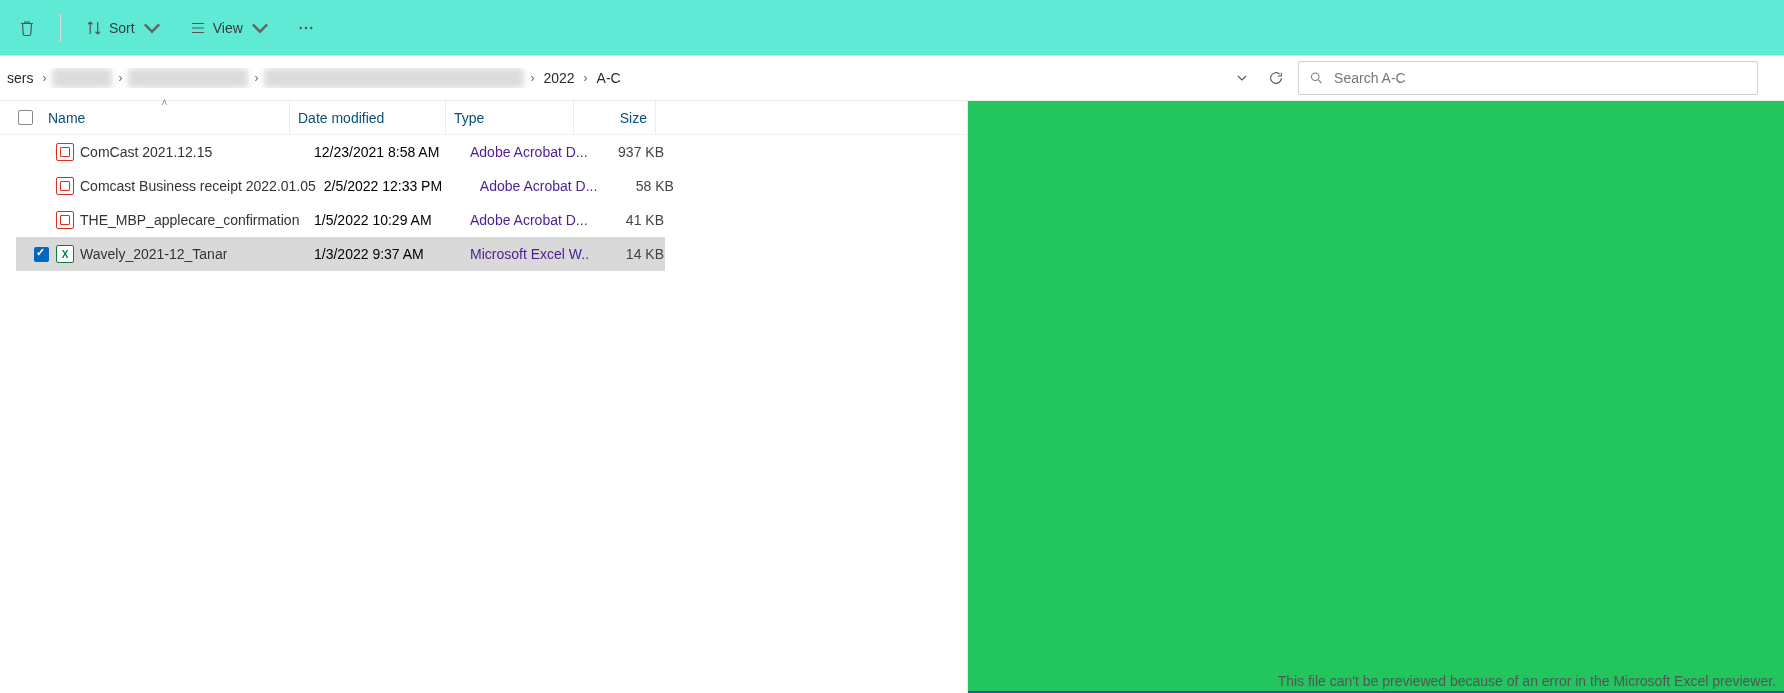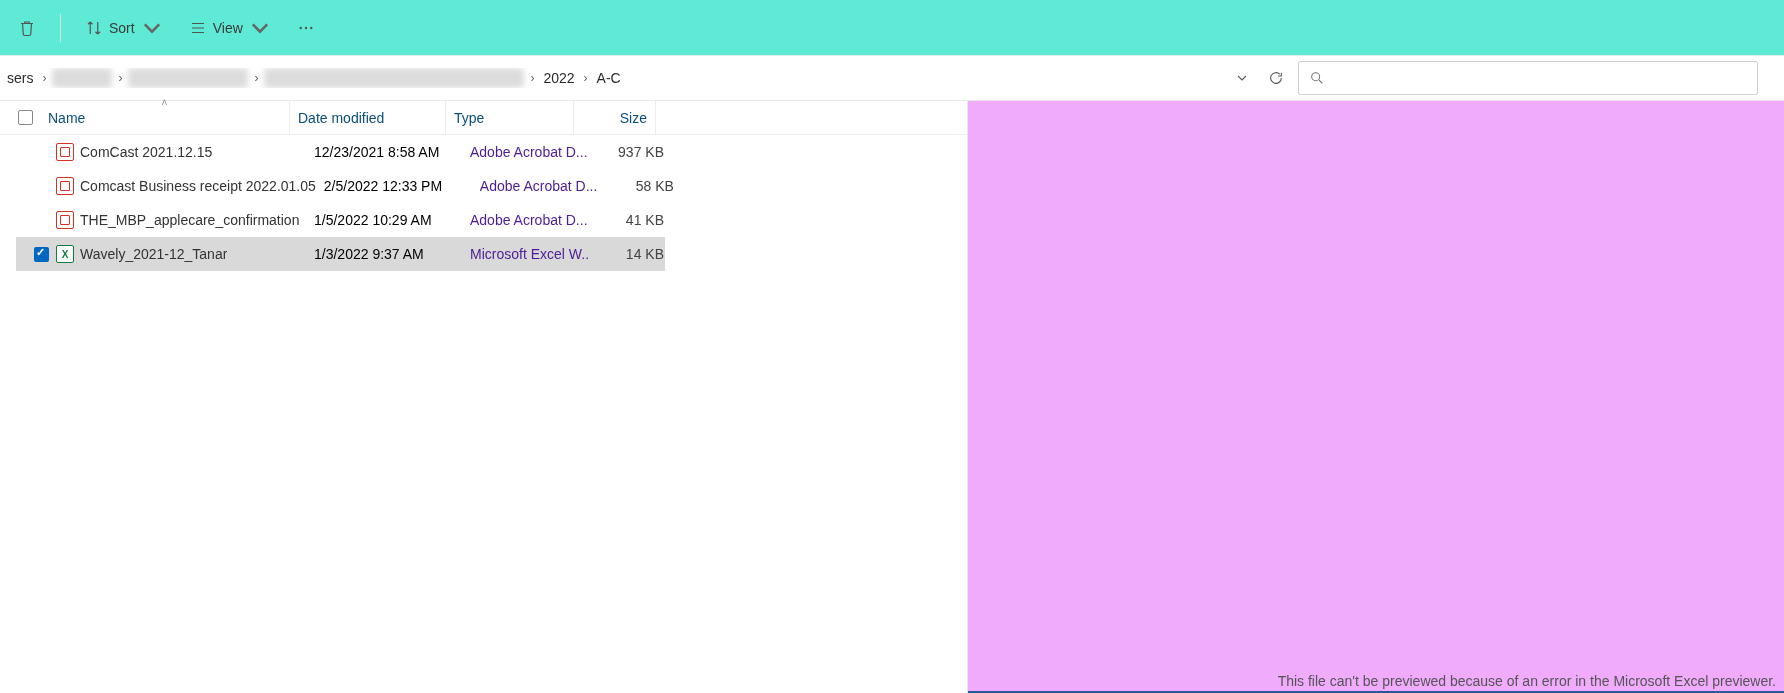--- a/index.html
+++ b/index.html
@@ -93,21 +93,21 @@
     height: calc(693px - 56px - 45px);
   }
   .list-pane {
     flex: 0 0 968px;
     border-right: 1px solid #e8e8e8;
     position: relative;
   }
   .preview-pane {
     flex: 1;
     position: relative;
-    background: #f0abfc;
+    background: #22c55e;
   }
 
   
   .cols {
     display: flex;
     align-items: center;
     height: 34px;
     padding-left: 18px;
     border-bottom: 1px solid #f0f0f0;
     color: #0a4f7a;
@@ -260,20 +260,21 @@
       </svg>
     <svg viewBox="0 0 24 24">
         <path fill="none" stroke="#555" stroke-width="1.6" d="M20 12a8 8 0 1 1-2.34-5.66M20 4v5h-5"></path>
       </svg>
   </div>
   <div class="search-box">
     <svg width="16" height="16" viewBox="0 0 24 24">
         <circle cx="10" cy="10" r="6" fill="none" stroke="#767676" stroke-width="1.6"></circle>
         <path stroke="#767676" stroke-width="1.6" d="m15 15 5 5"></path>
       </svg>
+    <input type="text" placeholder="Search A-C" style="">
   </div>
 </div>
 
 <div class="main">
   <div class="list-pane">
 
     <div class="cols">
       <div class="col col-check">
           <span class="hdr-check"></span>
         </div>

